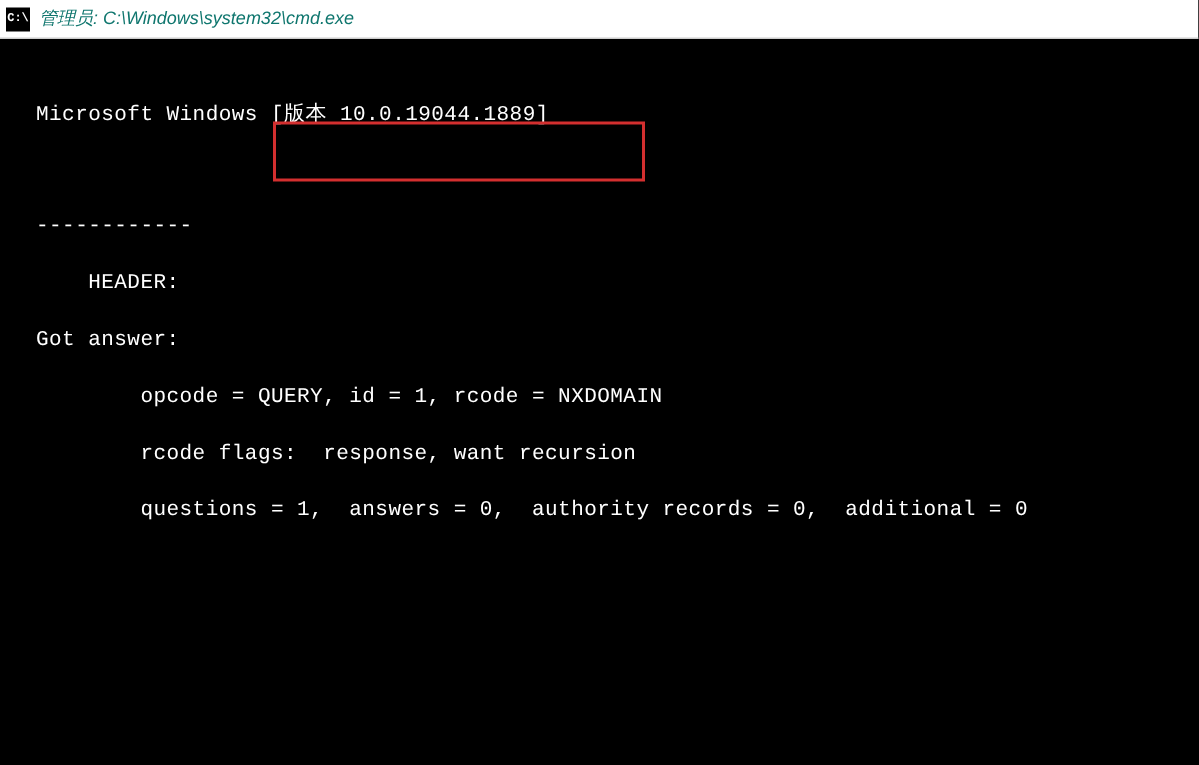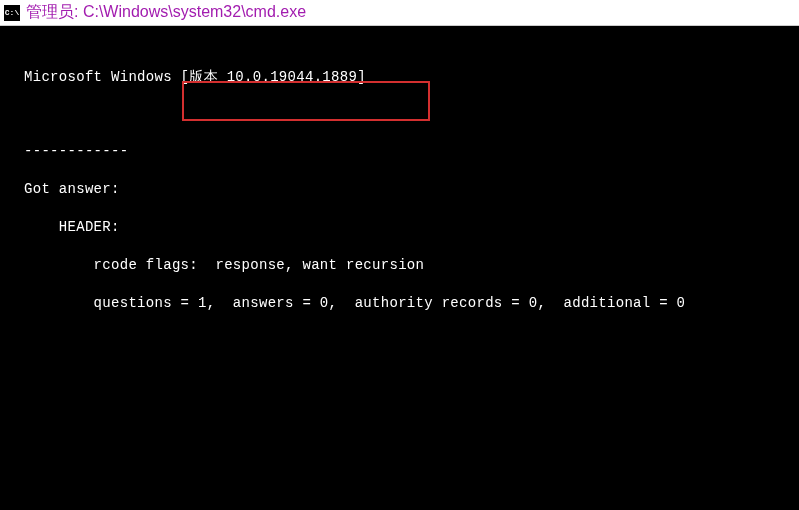--- a/index.html
+++ b/index.html
@@ -28,23 +28,24 @@
       background: #000;
       margin-right: 6px;
       display: flex;
       align-items: center;
       justify-content: center;
       font-size: 8px;
       color: #fff;
       font-weight: bold;
     }
     .titlebar-text {
-      font-size: 16px;
+      font-size: 12px;
       font-family: "Microsoft YaHei", "SimSun", sans-serif;
-      color: #a21caf;
+      color: #0f766e;
+      font-style: italic;
     }
     .terminal {
       background: #000;
       color: #fff;
       font-size: 14px;
       line-height: 1.35;
       padding: 4px 2px;
       white-space: pre;
       font-family: "Consolas", "SimSun", "Courier New", monospace;
       letter-spacing: 0.3px;
@@ -68,22 +69,23 @@
     <span>C:\</span>
   </div>
   <span class="titlebar-text">管理员: C:\Windows\system32\cmd.exe</span>
 </div>
 
 <div class="terminal">
 <div class="highlight-box" style="top:55px;left:182px;width:248px;height:40px;"></div>
 <div class="line">Microsoft Windows [版本 10.0.19044.1889]</div>
 <div class="line"></div>
 <div class="line">------------</div>
+<div class="line">    HEADER:</div>
 <div class="line">Got answer:</div>
-<div class="line">    HEADER:</div>
+<div class="line">        opcode = QUERY, id = 1, rcode = NXDOMAIN</div>
 <div class="line">        rcode flags:  response, want recursion</div>
 <div class="line">        questions = 1,  answers = 0,  authority records = 0,  additional = 0</div>
 <div class="line"></div>
 
 
 
 
 
 
 

